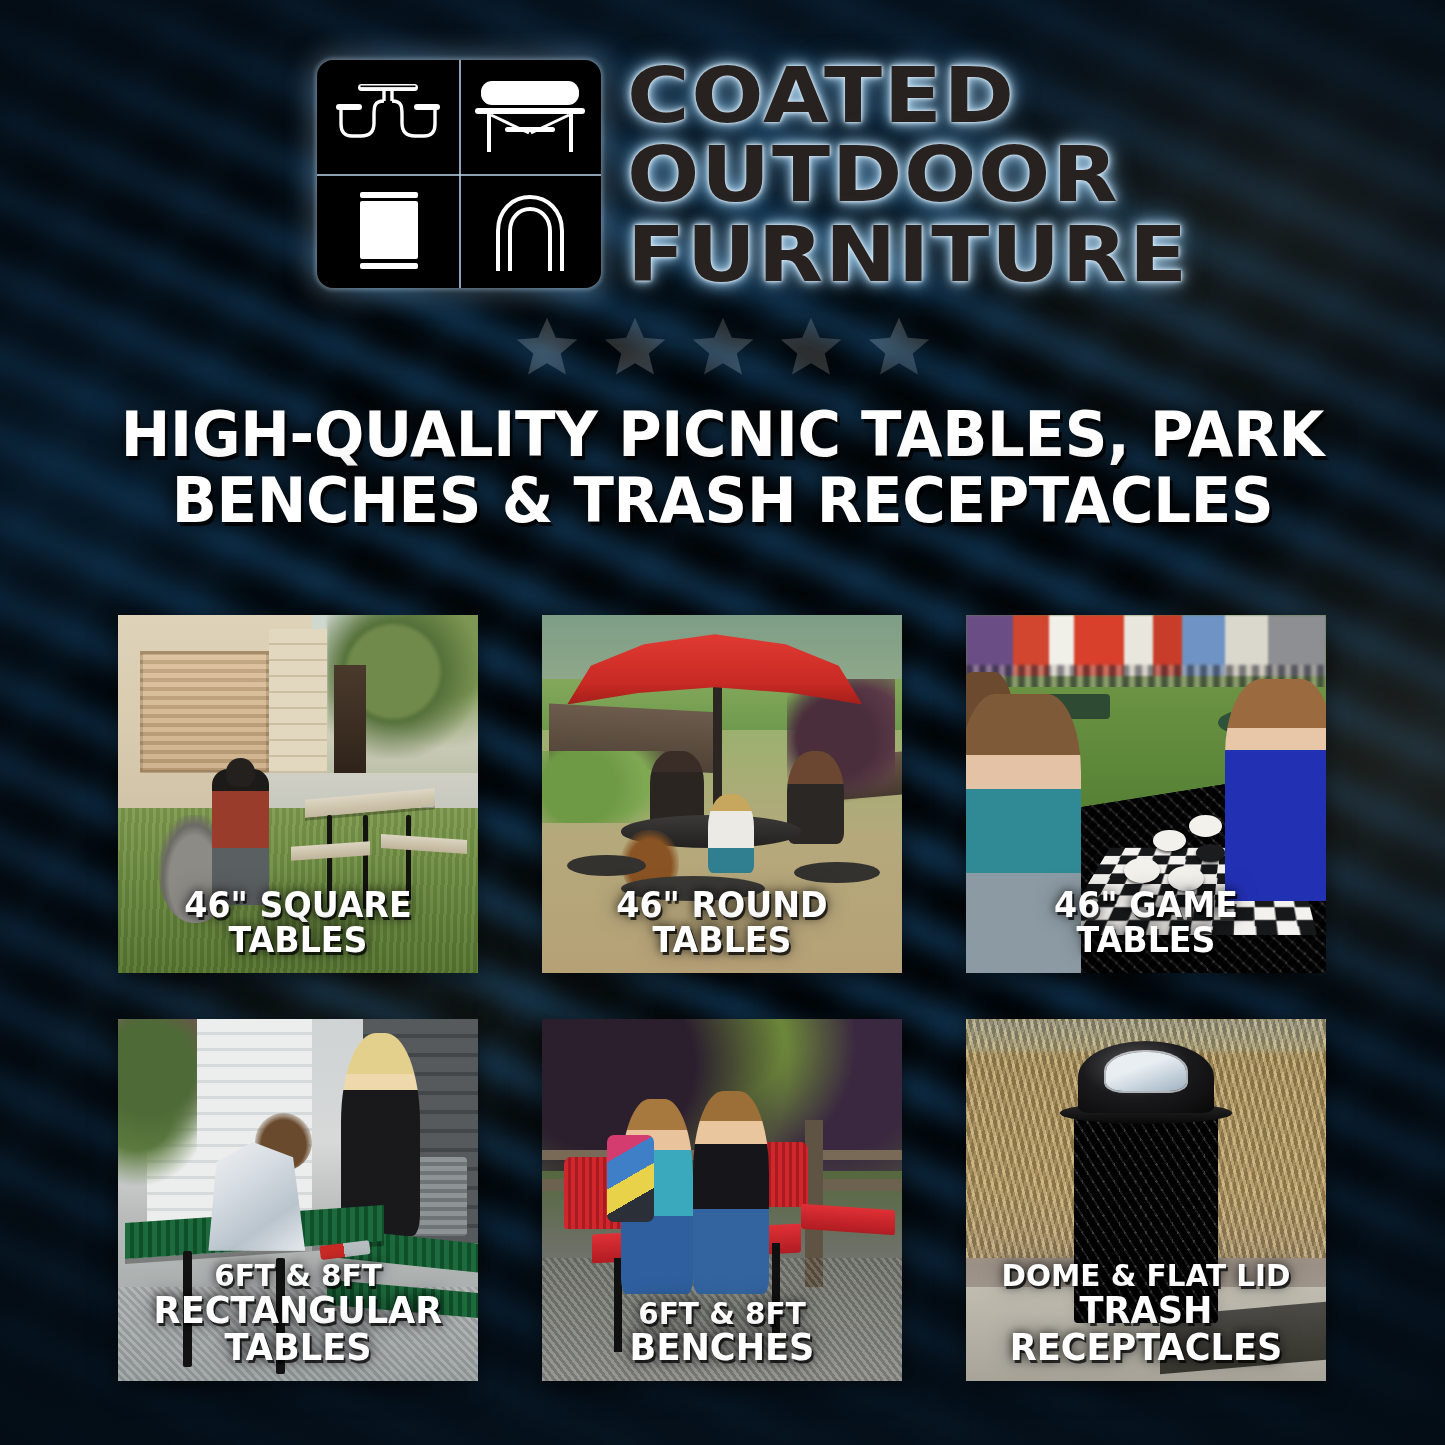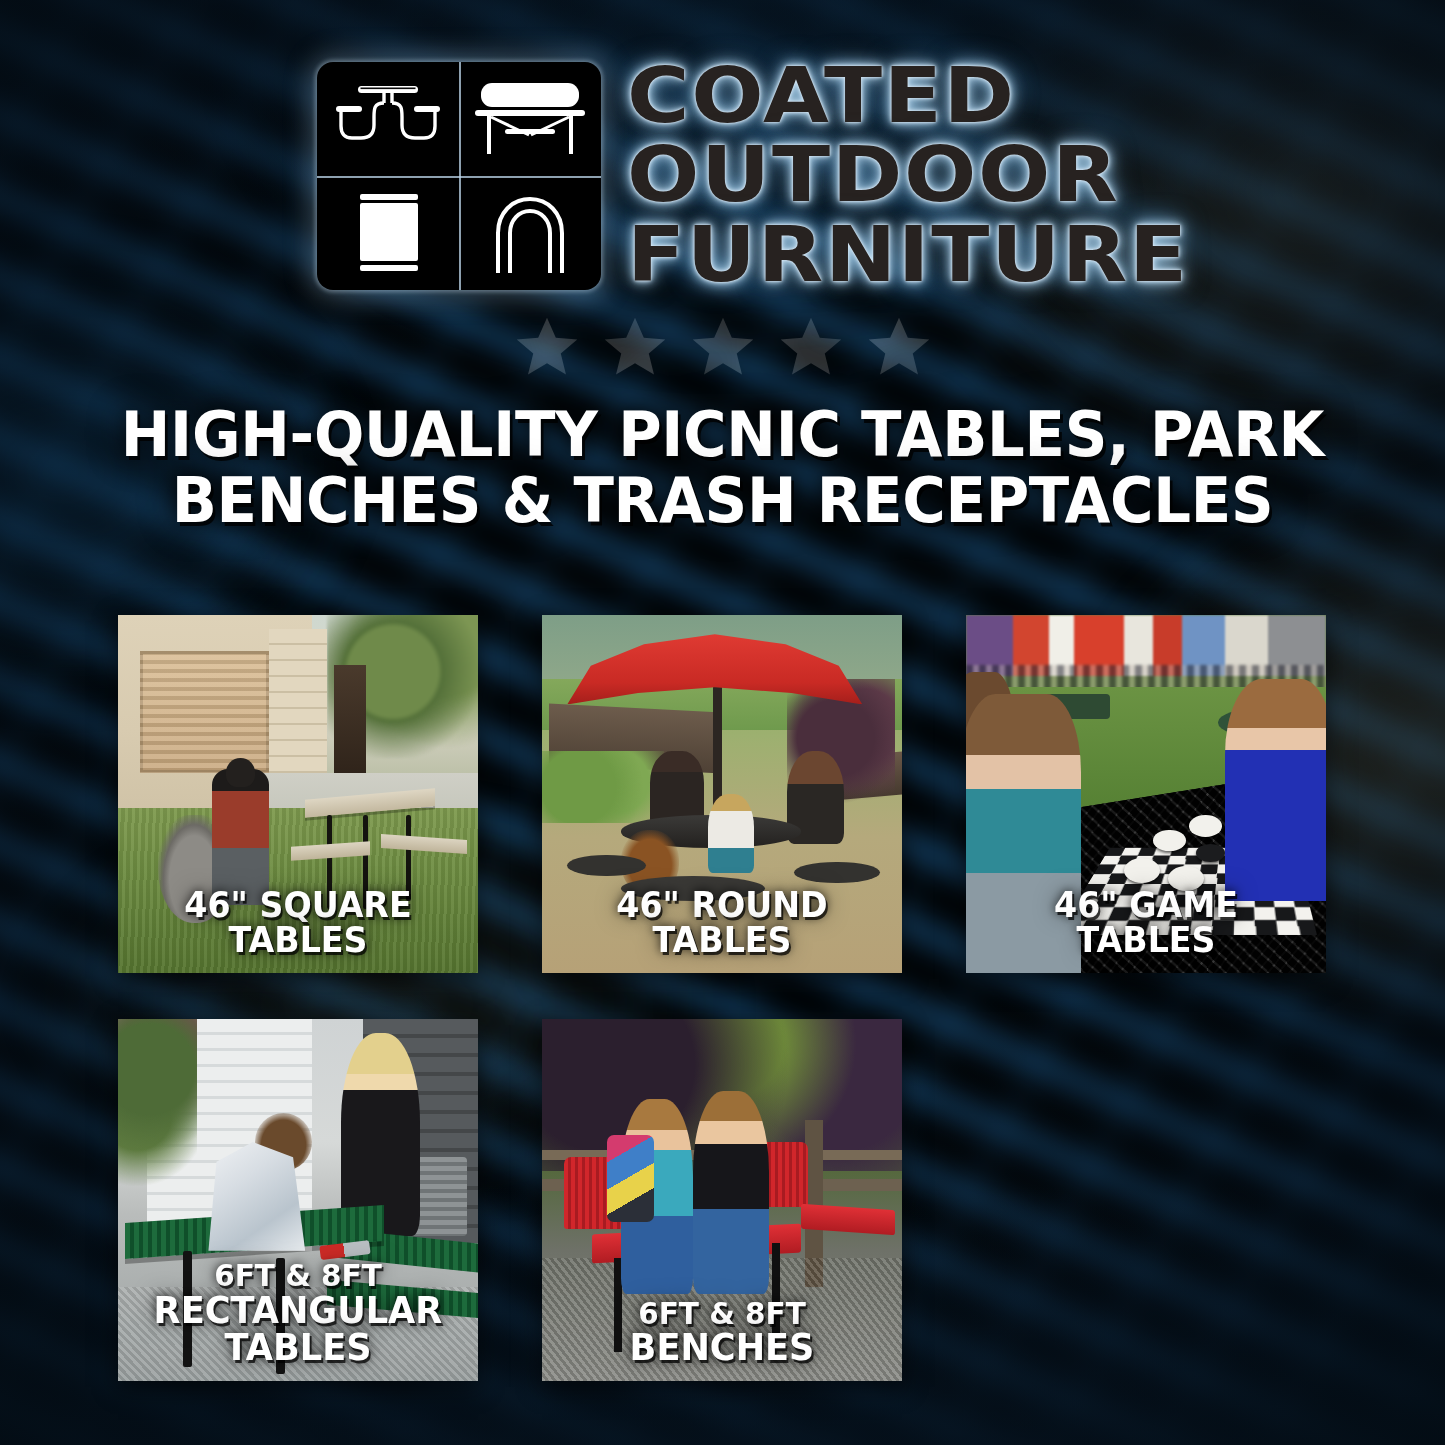--- a/index.html
+++ b/index.html
@@ -50,21 +50,21 @@
 
   
   .header {
     position:relative;
     padding-top:58px;
     display:flex;
     justify-content:center;
   }
   .brand {
     display:flex;
-    align-items:flex-end;
+    align-items:center;
     gap:26px;
   }
   .logo-mark {
     width:284px; height:228px;
     background:#000;
     border-radius:16px;
     position:relative;
     box-shadow:0 0 26px 8px rgba(170,210,240,.30), 0 0 4px 2px rgba(220,240,255,.35);
     display:grid;
     grid-template-columns:1fr 1fr;
@@ -565,15 +565,31 @@
         <div class="abs boy2"></div>
         <div class="abs boy1"></div>
         <div class="abs pack"></div>
       </div>
       <div class="cap">
         <span class="c1">6FT &amp; 8FT</span>
         <span class="c2">BENCHES</span>
       </div>
     </div>
 
+    <div class="tile">
+      <div class="photo t6">
+        <div class="abs sky6"></div>
+        <div class="abs grassdry"></div>
+        <div class="abs walk"></div>
+        <div class="abs asphalt"></div>
+        <div class="abs can"></div>
+        <div class="abs rim"></div>
+        <div class="abs dome"></div>
+        <div class="abs dome-op"></div>
+      </div>
+      <div class="cap">
+        <span class="c1">DOME &amp; FLAT LID</span>
+        <span class="c2">TRASH RECEPTACLES</span>
+      </div>
+    </div>
 
   </div>
 </div>
 
 </body></html>

